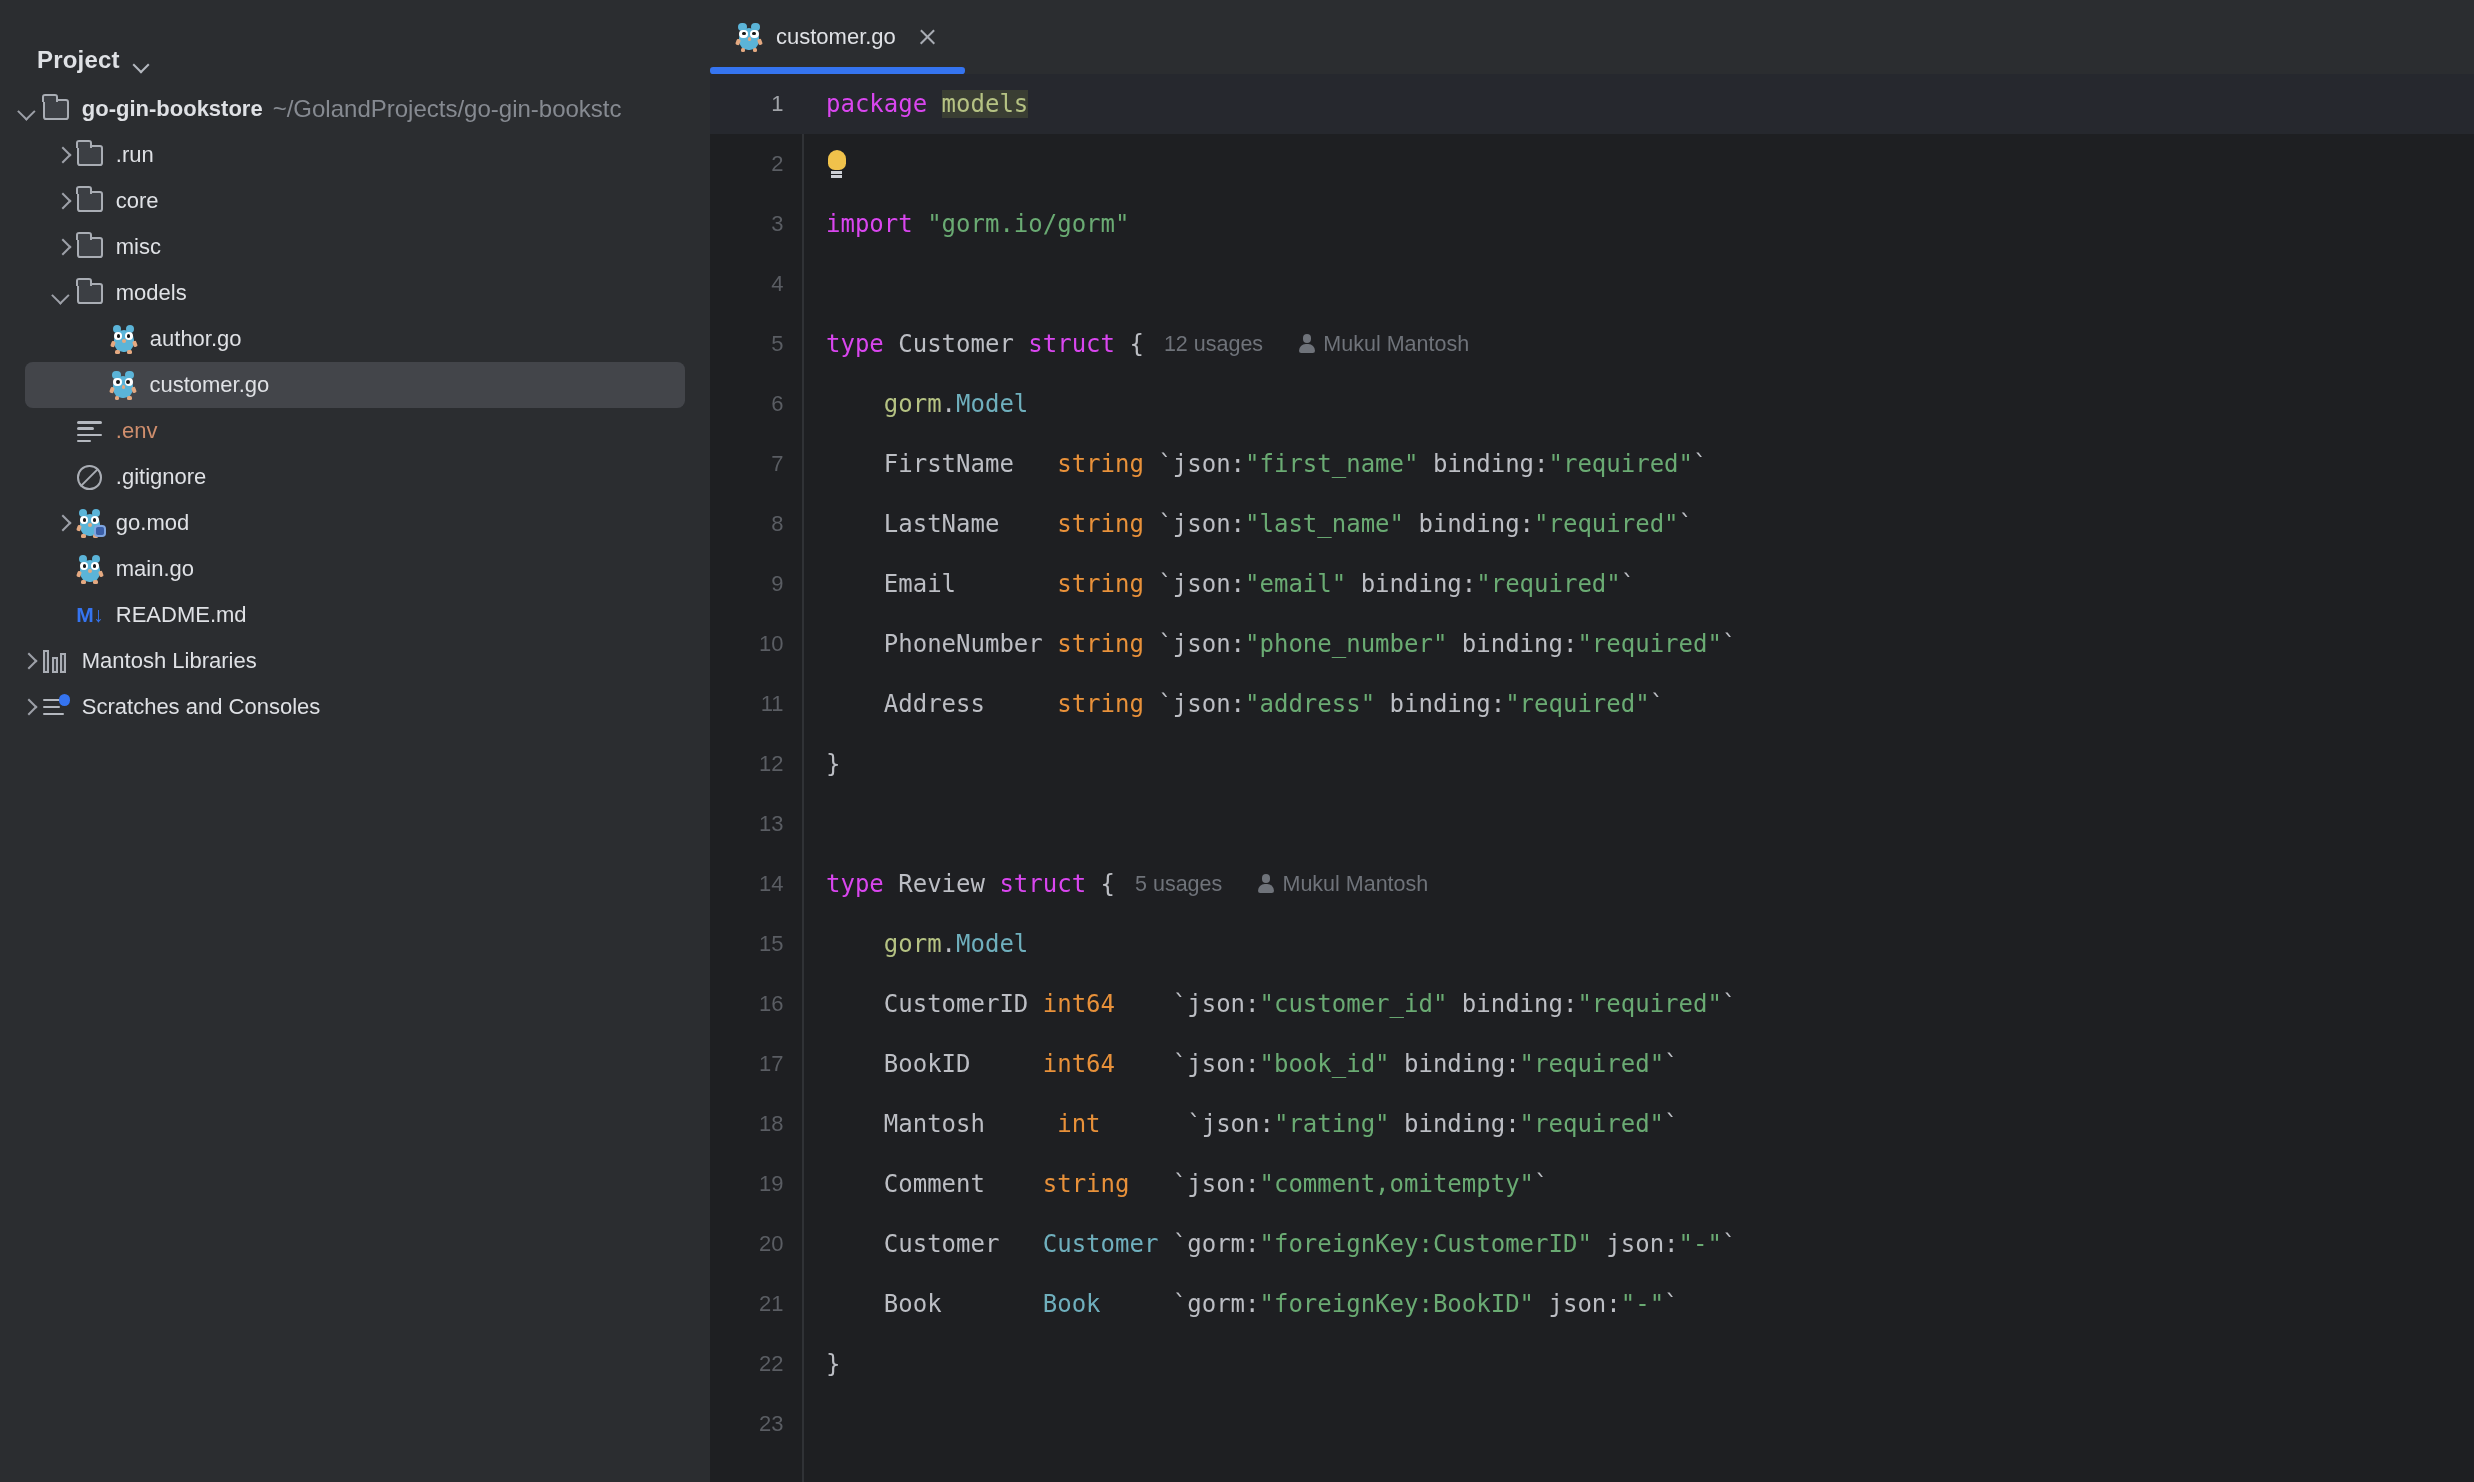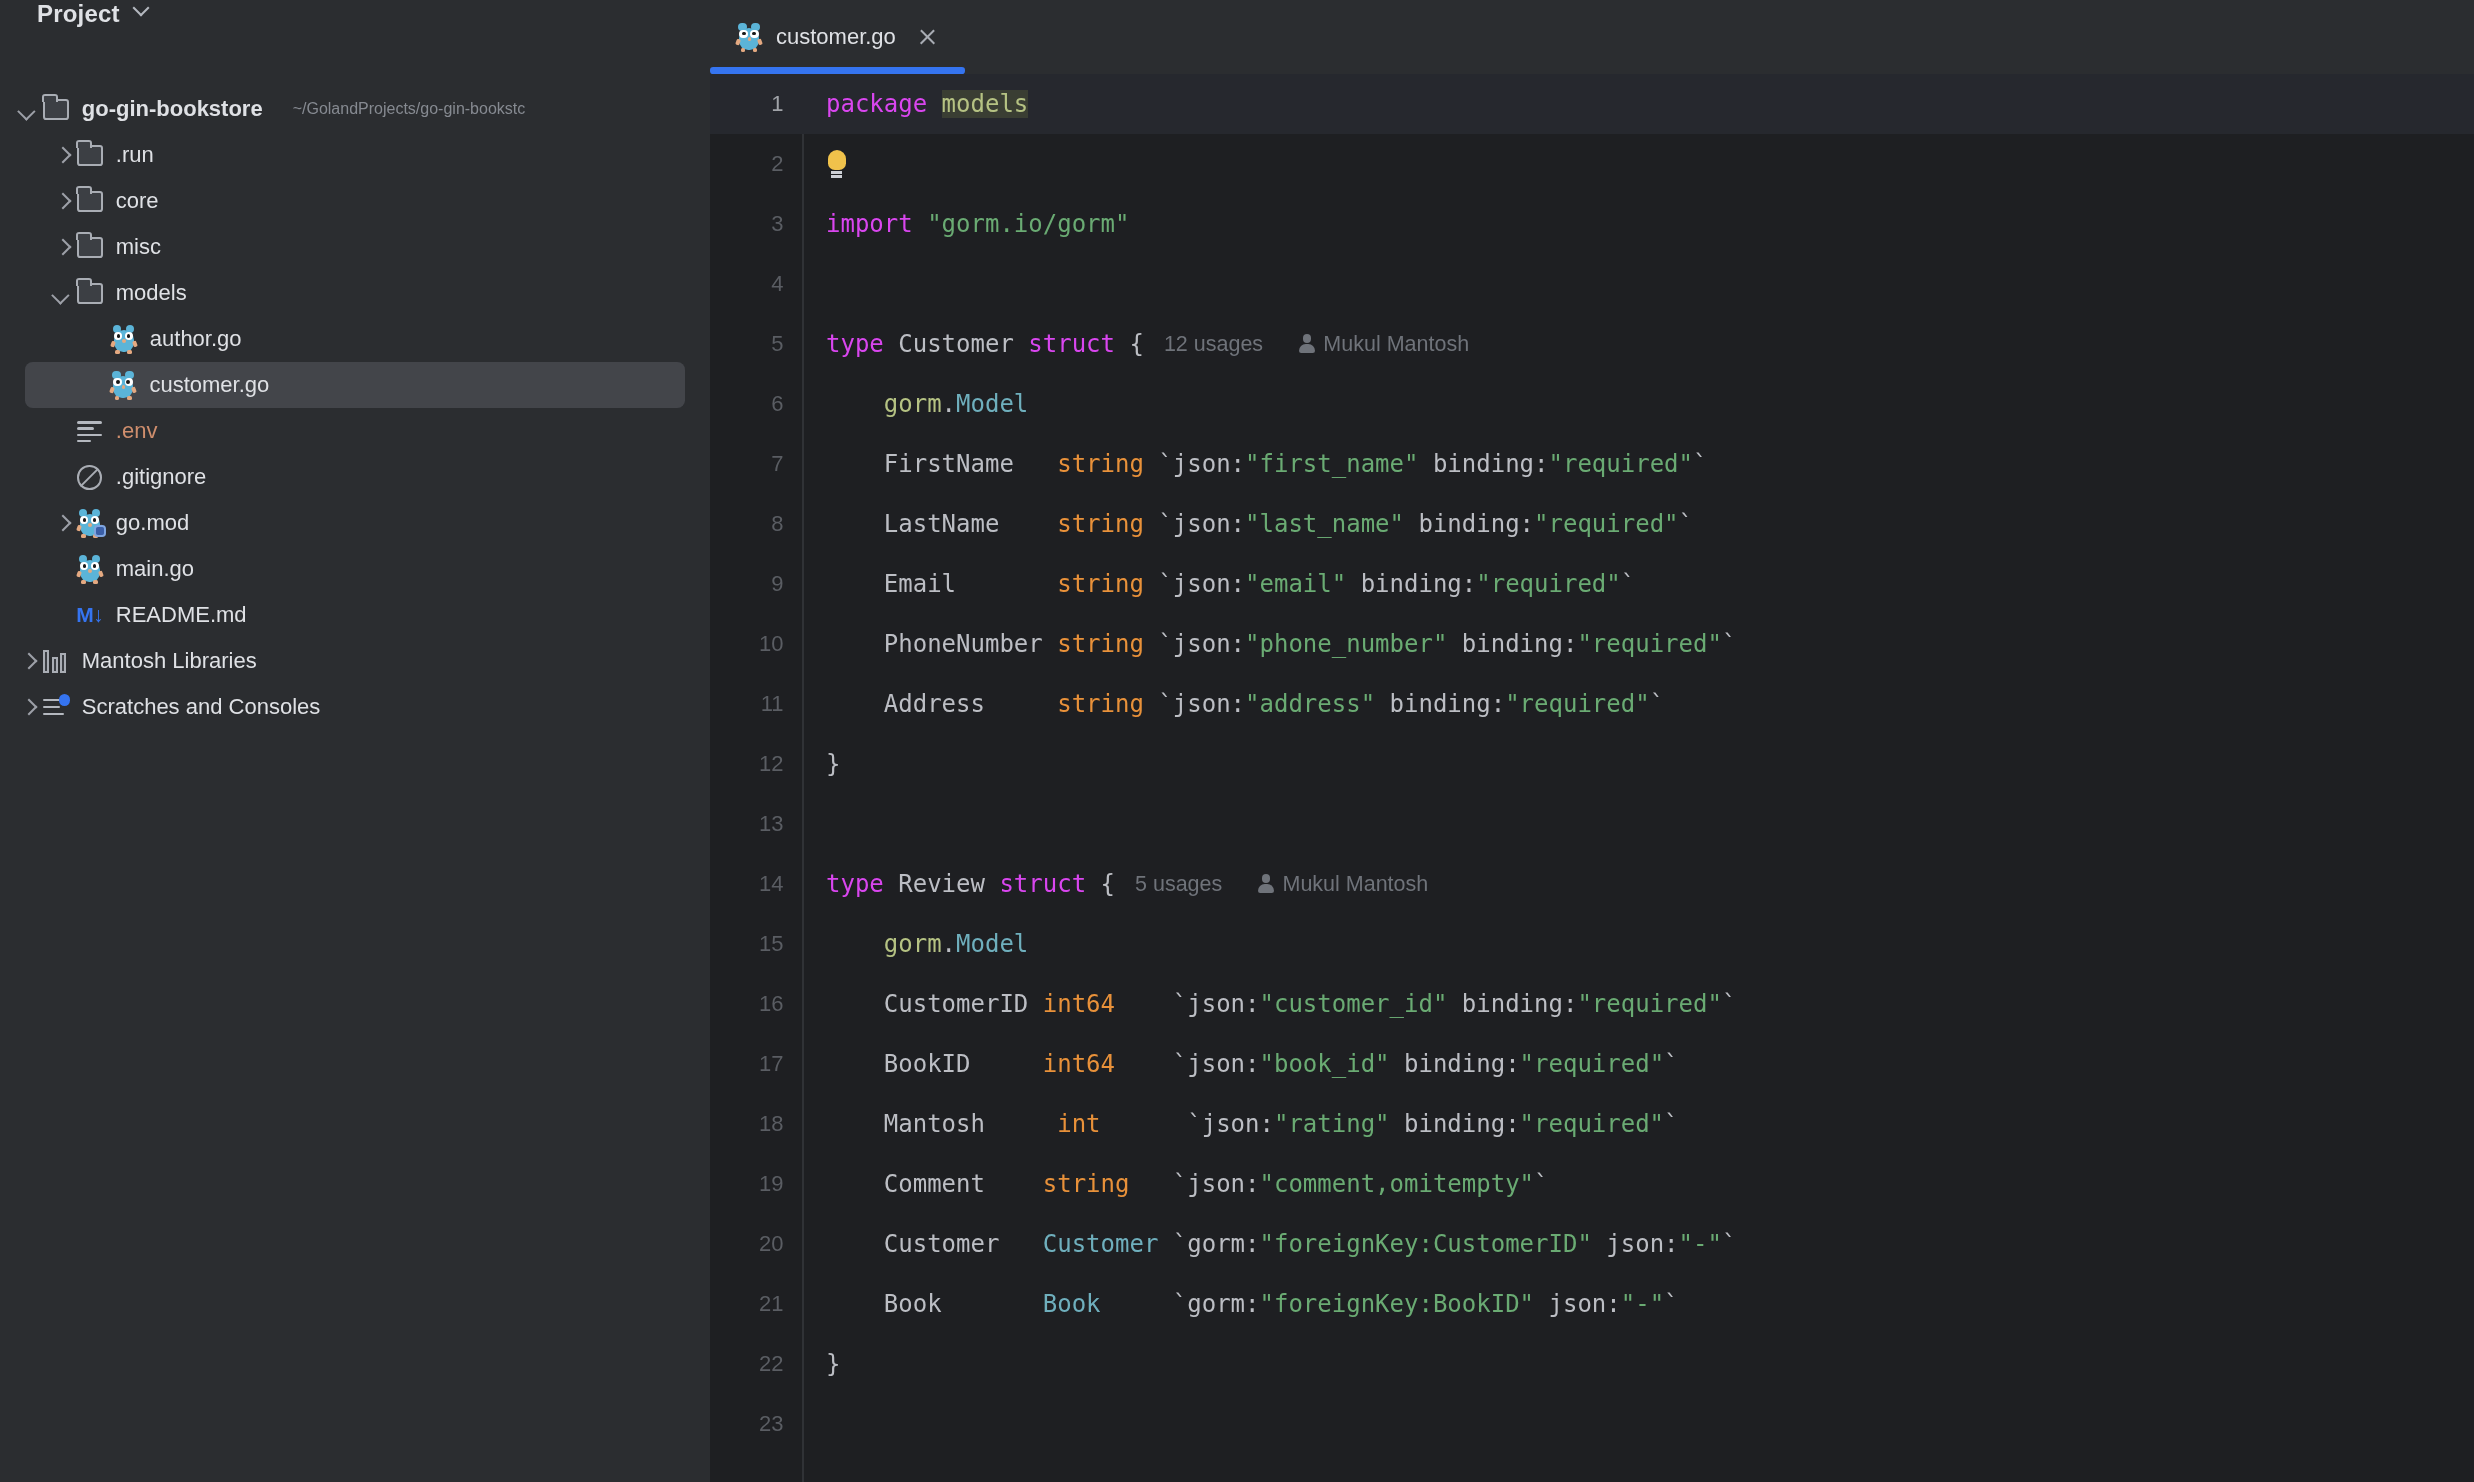--- a/index.html
+++ b/index.html
@@ -12,21 +12,21 @@
   .ide { display: flex; width: 2475px; height: 1482px; }
 
   
   .sidebar {
     width: 710px; height: 1482px;
     background: #2B2D30;
     position: relative; flex: 0 0 710px;
     overflow: hidden;
   }
   .sidebar-header {
-    height: 74px; display: flex; align-items: flex-start;
+    height: 74px; display: flex; align-items: flex-end;
     padding-left: 37px; gap: 14px;
   }
   .sidebar-title { color: #DFE1E5; font-size: 24px; font-weight: bold; letter-spacing: 0.2px; }
   .chev-dn { width: 17px; height: 17px; position: relative; }
   .chev-dn::after {
     content: ""; position: absolute; left: 1.5px; top: 1.5px;
     width: 10px; height: 10px;
     border-right: 2.3px solid #B4B8BF; border-bottom: 2.3px solid #B4B8BF;
     transform: rotate(45deg);
   }
@@ -49,21 +49,21 @@
     content: ""; position: absolute; left: 6.2px; top: 8.5px;
     width: 10.8px; height: 10.8px;
     border-right: 2.3px solid #9DA0A8; border-bottom: 2.3px solid #9DA0A8;
     transform: rotate(45deg);
   }
   .ico { width: 31px; height: 31px; flex: 0 0 31px; position: relative;
          display: flex; align-items: center; justify-content: center; }
   .label { color: #DFE1E5; font-size: 22px; margin-left: 10.8px; }
   .label.bold { font-weight: bold; }
   .label.orange { color: #CF8E6D; }
-  .path { color: #868A91; font-size: 16px; margin-left: 30px; }
+  .path { color: #868A91; font-size: 24px; margin-left: 10px; }
 
   
   .folder { width: 26px; height: 21px; border: 2.3px solid #A9ADB4; border-radius: 3.1px;
             position: relative; background: #3C3F44; }
   .folder::before { content:""; position:absolute; left:-2.3px; top:-7px; width:11.5px; height:6.2px;
             border:2.3px solid #A9ADB4; border-bottom:none; border-radius:3.1px 3.1px 0 0;
             background:#3C3F44;}
 
   
   .gopher { width: 26px; height: 29px; position: relative; }

